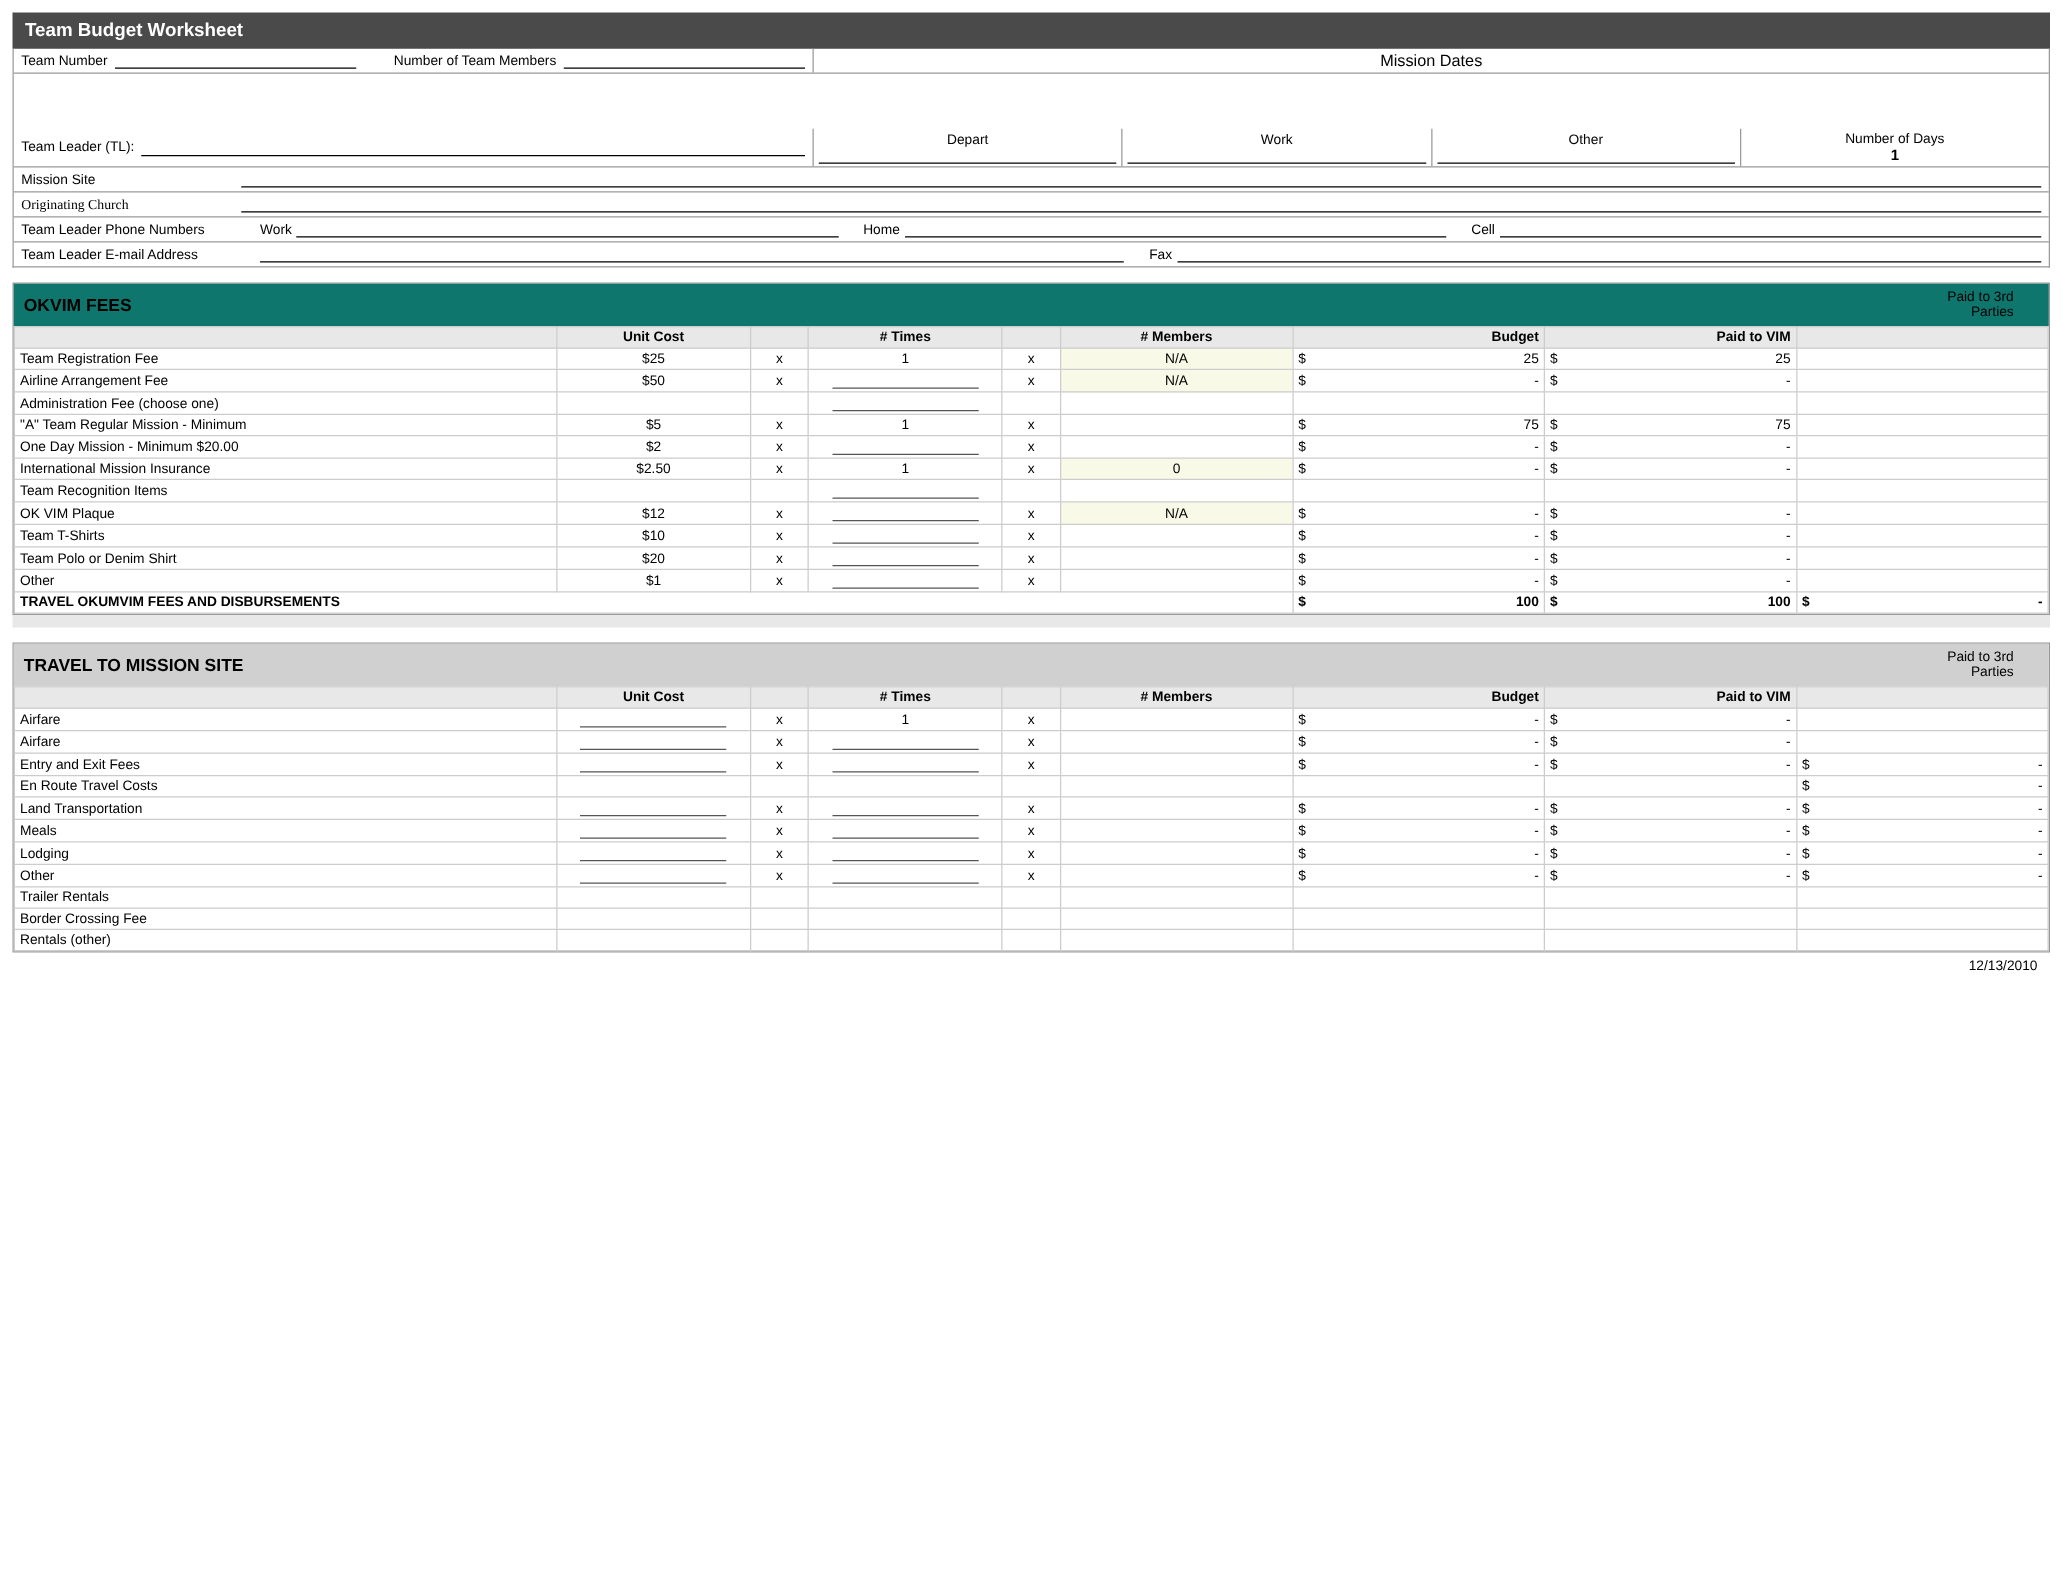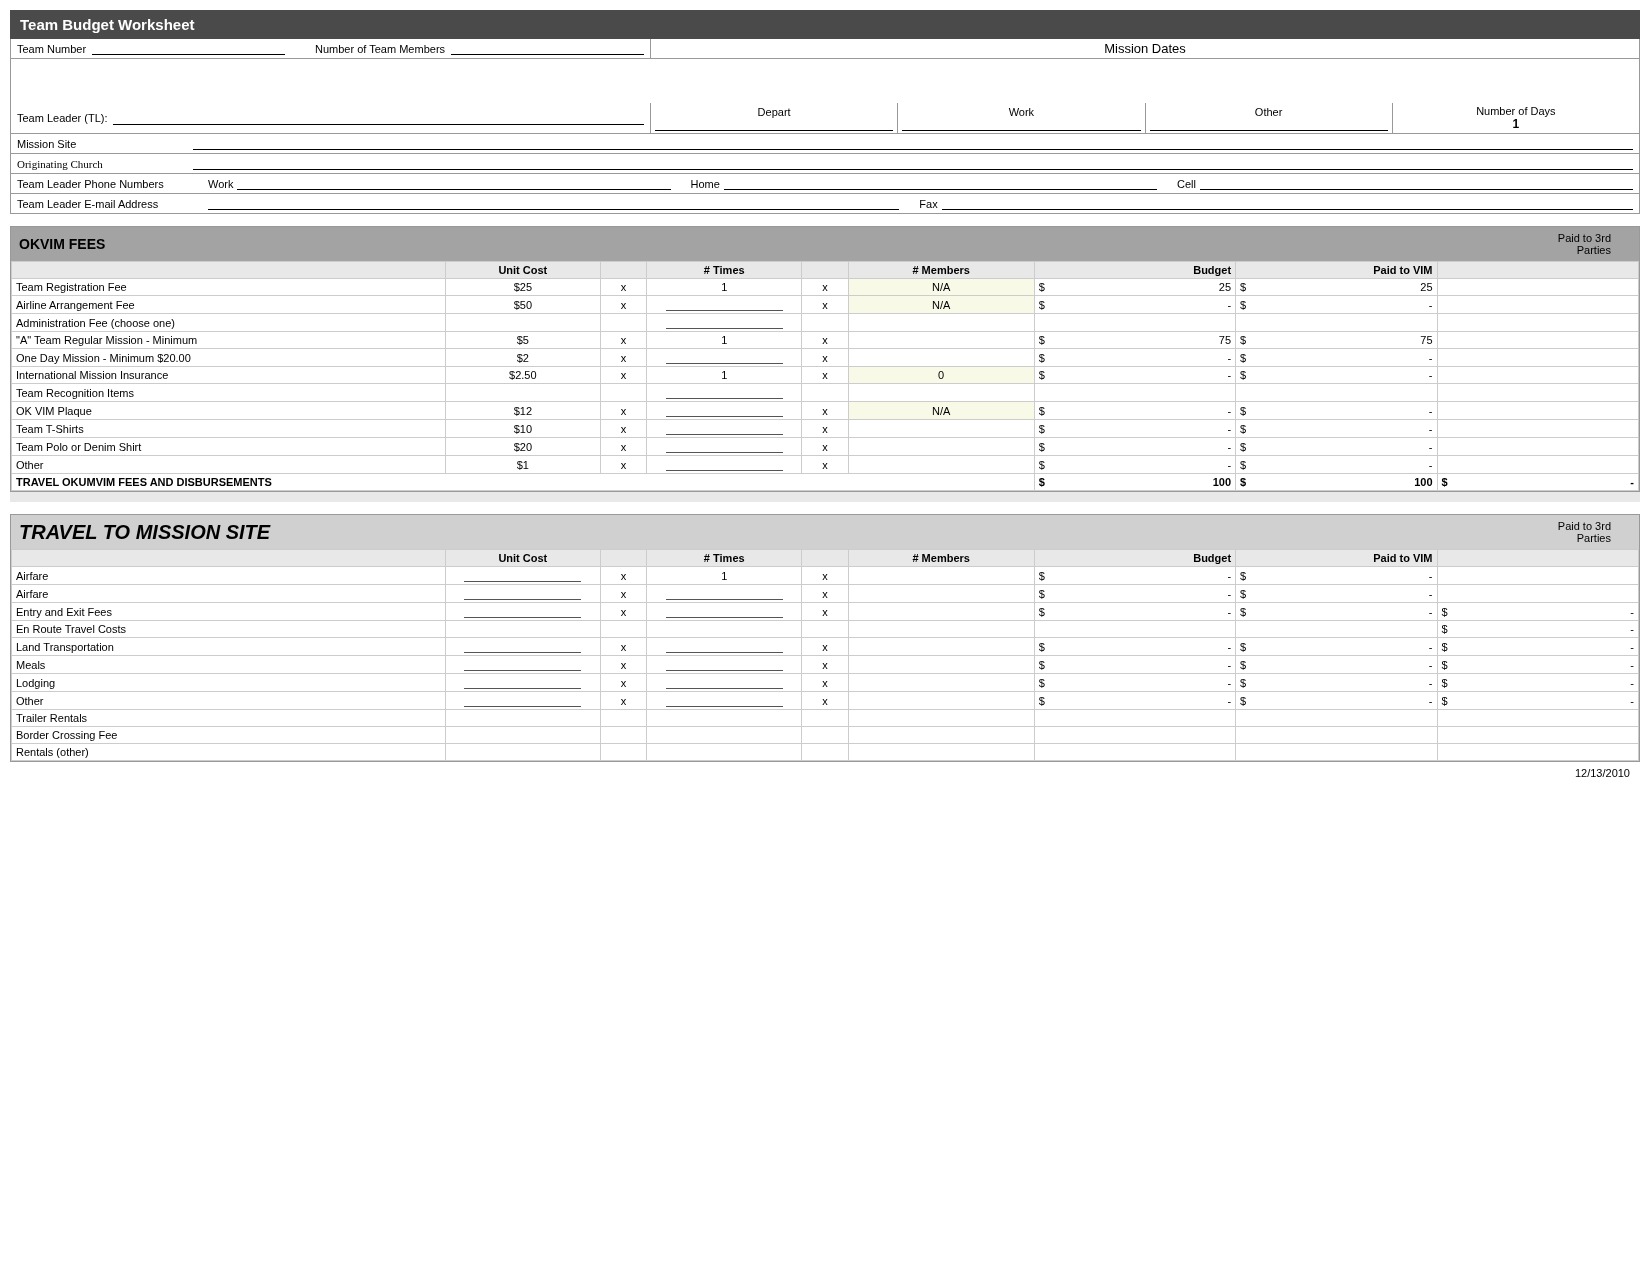--- a/index.html
+++ b/index.html
@@ -169,21 +169,21 @@
 
     <div style="display:flex; align-items:center; padding:3px 6px;">
       <span style="white-space:nowrap; margin-right:6px; flex:0 0 185px;">Team Leader E-mail Address</span>
       <input class="header-input" style="width: 400px; margin-right: 20px;">
       <span style="margin-right:4px;">Fax</span>
       <input class="header-input" style="width: 200px;">
     </div>
   </div>
 
   <div class="fees-section">
-    <div style="display:flex; align-items:center; background:#a3a3a3; padding:5px 8px; justify-content:space-between;">
+    <div style="display:flex; align-items:center; background:#0f766e; padding:5px 8px; justify-content:space-between;">
       <span style="font-size:14px; font-weight:bold;">OKVIM FEES</span>
       <span style="font-size:11px; text-align:right; margin-right:20px;">Paid to 3rd<br>Parties</span>
     </div>
     <table>
       <thead>
         <tr>
           <th class="col-description"></th>
           <th class="col-unit-cost">Unit Cost</th>
           <th style="width:30px;"></th>
           <th class="col-times"># Times</th>
@@ -438,21 +438,21 @@
   </td>
 </tr>
         </tbody>
     </table>
   </div>
 
   <div style="height:10px; background:#e8e8e8;"></div>
 
   <div class="travel-section">
     <div style="display:flex; align-items:center; background:#d0d0d0; padding:5px 8px; justify-content:space-between;">
-      <span style="font-size:20px; font-weight:bold;font-style:italic;">TRAVEL TO MISSION SITE</span>
+      <span style="font-size:14px; font-weight:bold;">TRAVEL TO MISSION SITE</span>
       <span style="font-size:11px; text-align:right; margin-right:20px;">Paid to 3rd<br>Parties</span>
     </div>
     <table>
       <thead>
         <tr>
           <th class="col-description"></th>
           <th class="col-unit-cost">Unit Cost</th>
           <th style="width:30px;"></th>
           <th class="col-times"># Times</th>
           <th style="width:30px;"></th>

